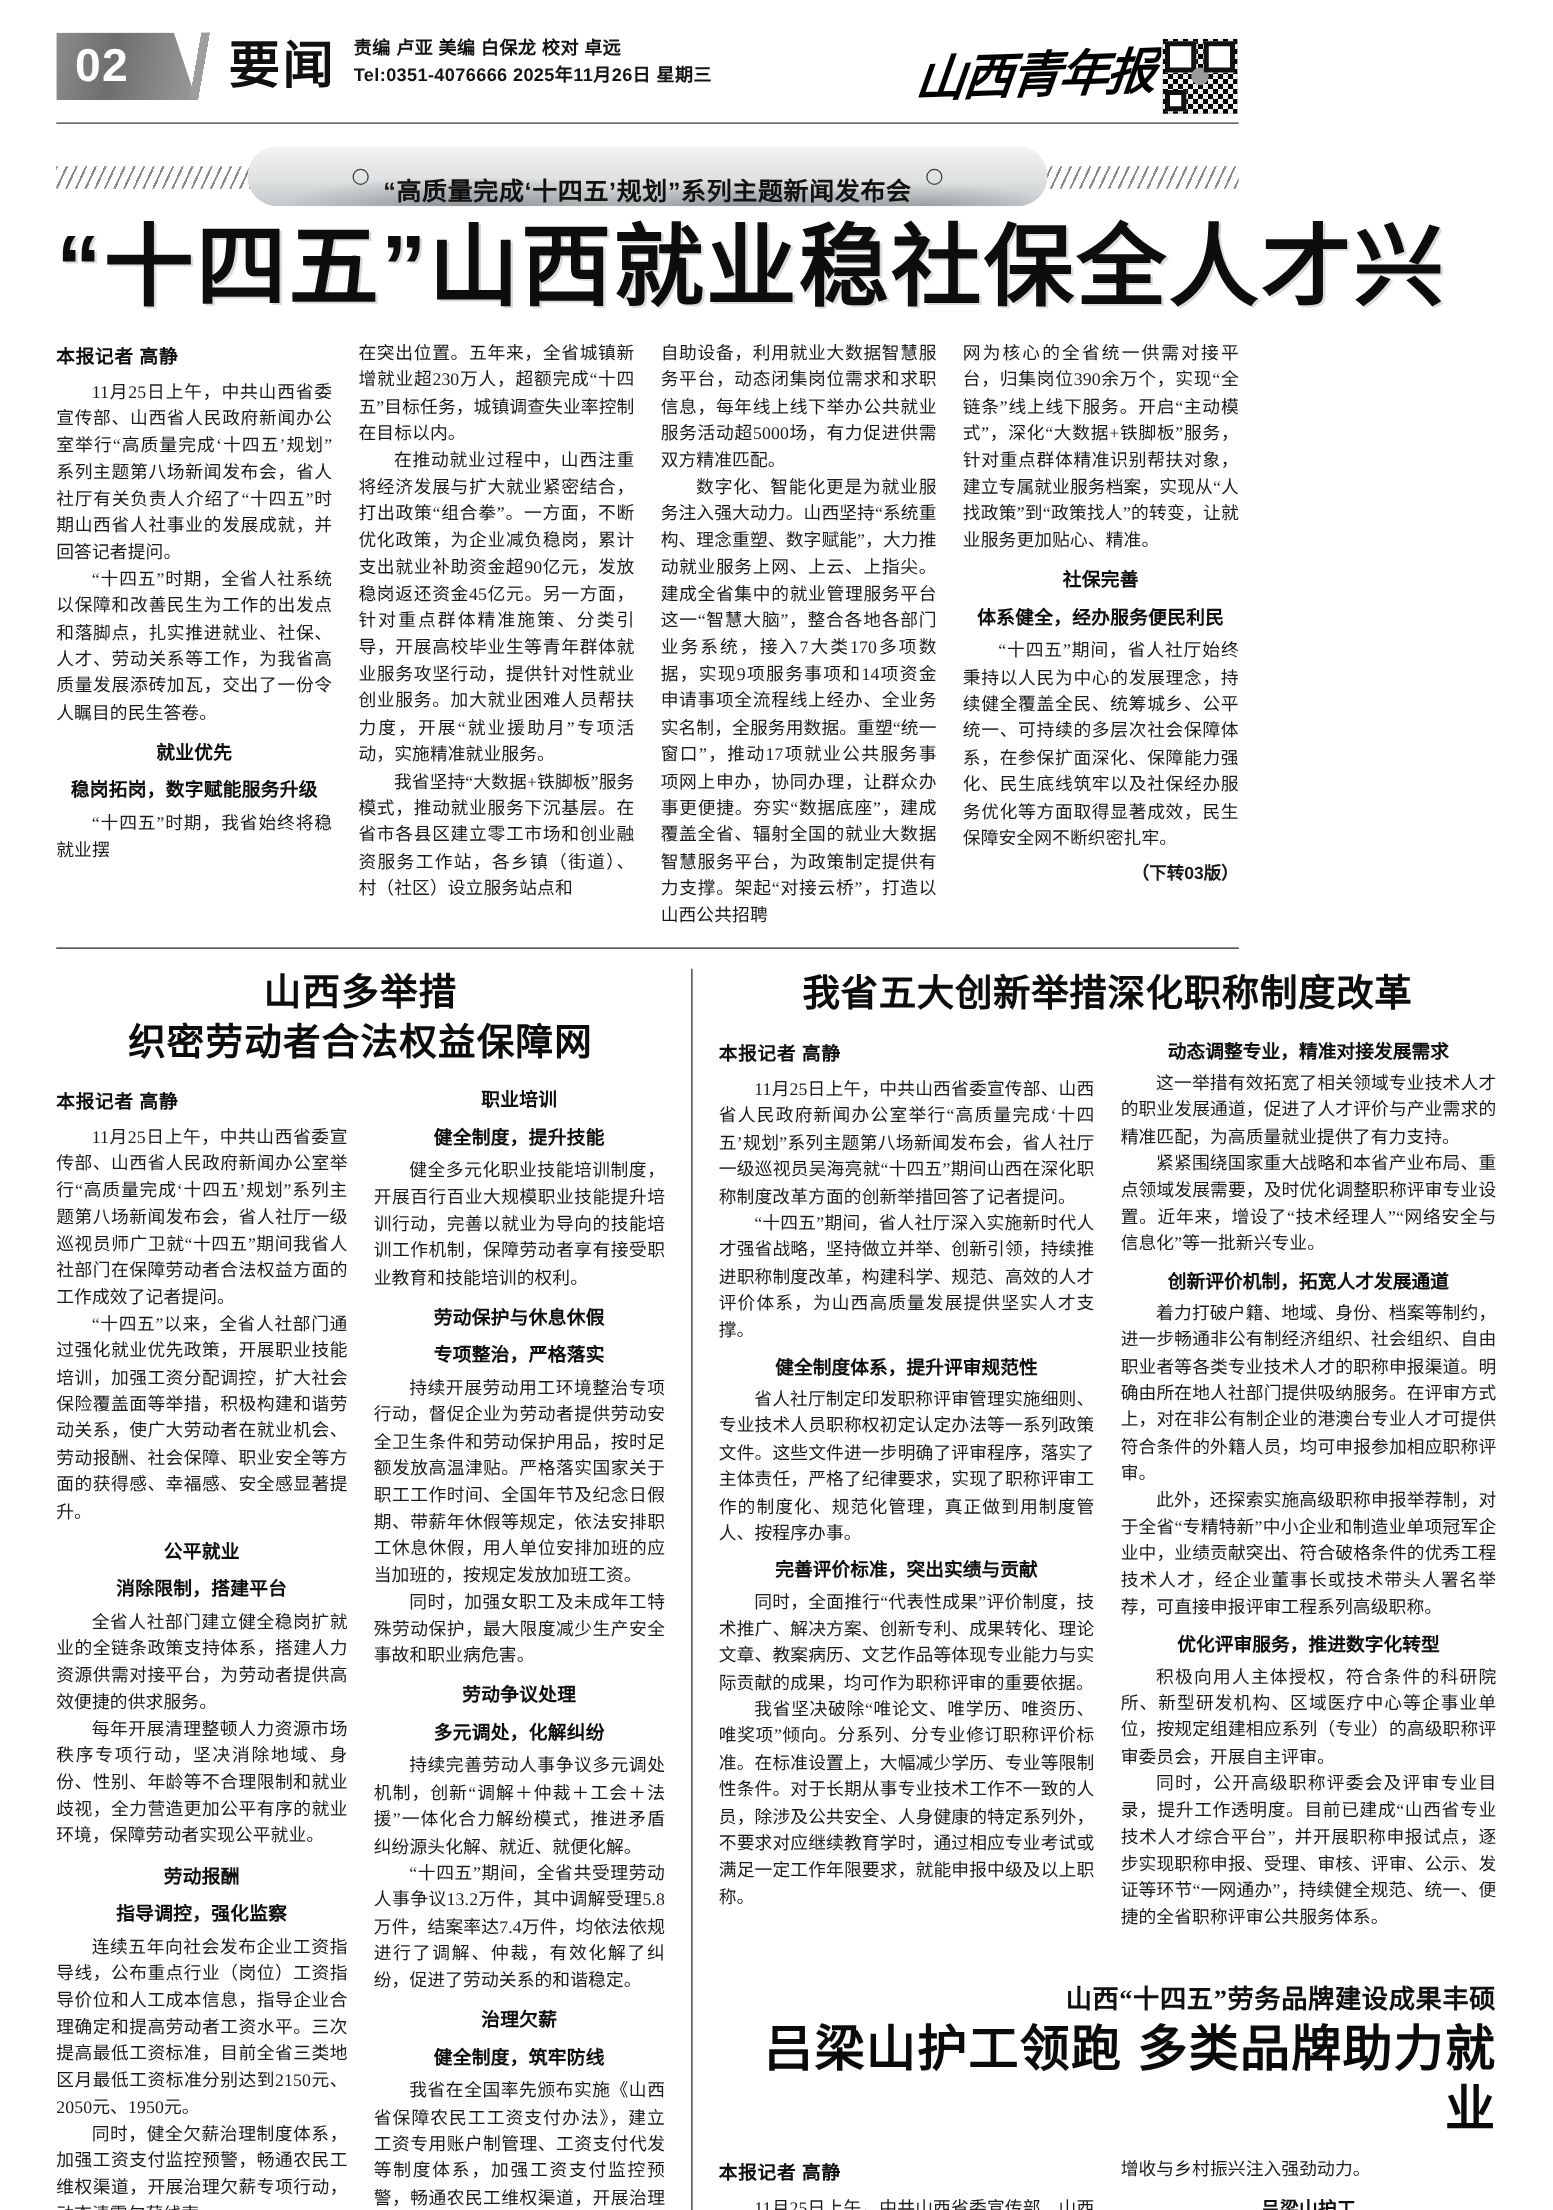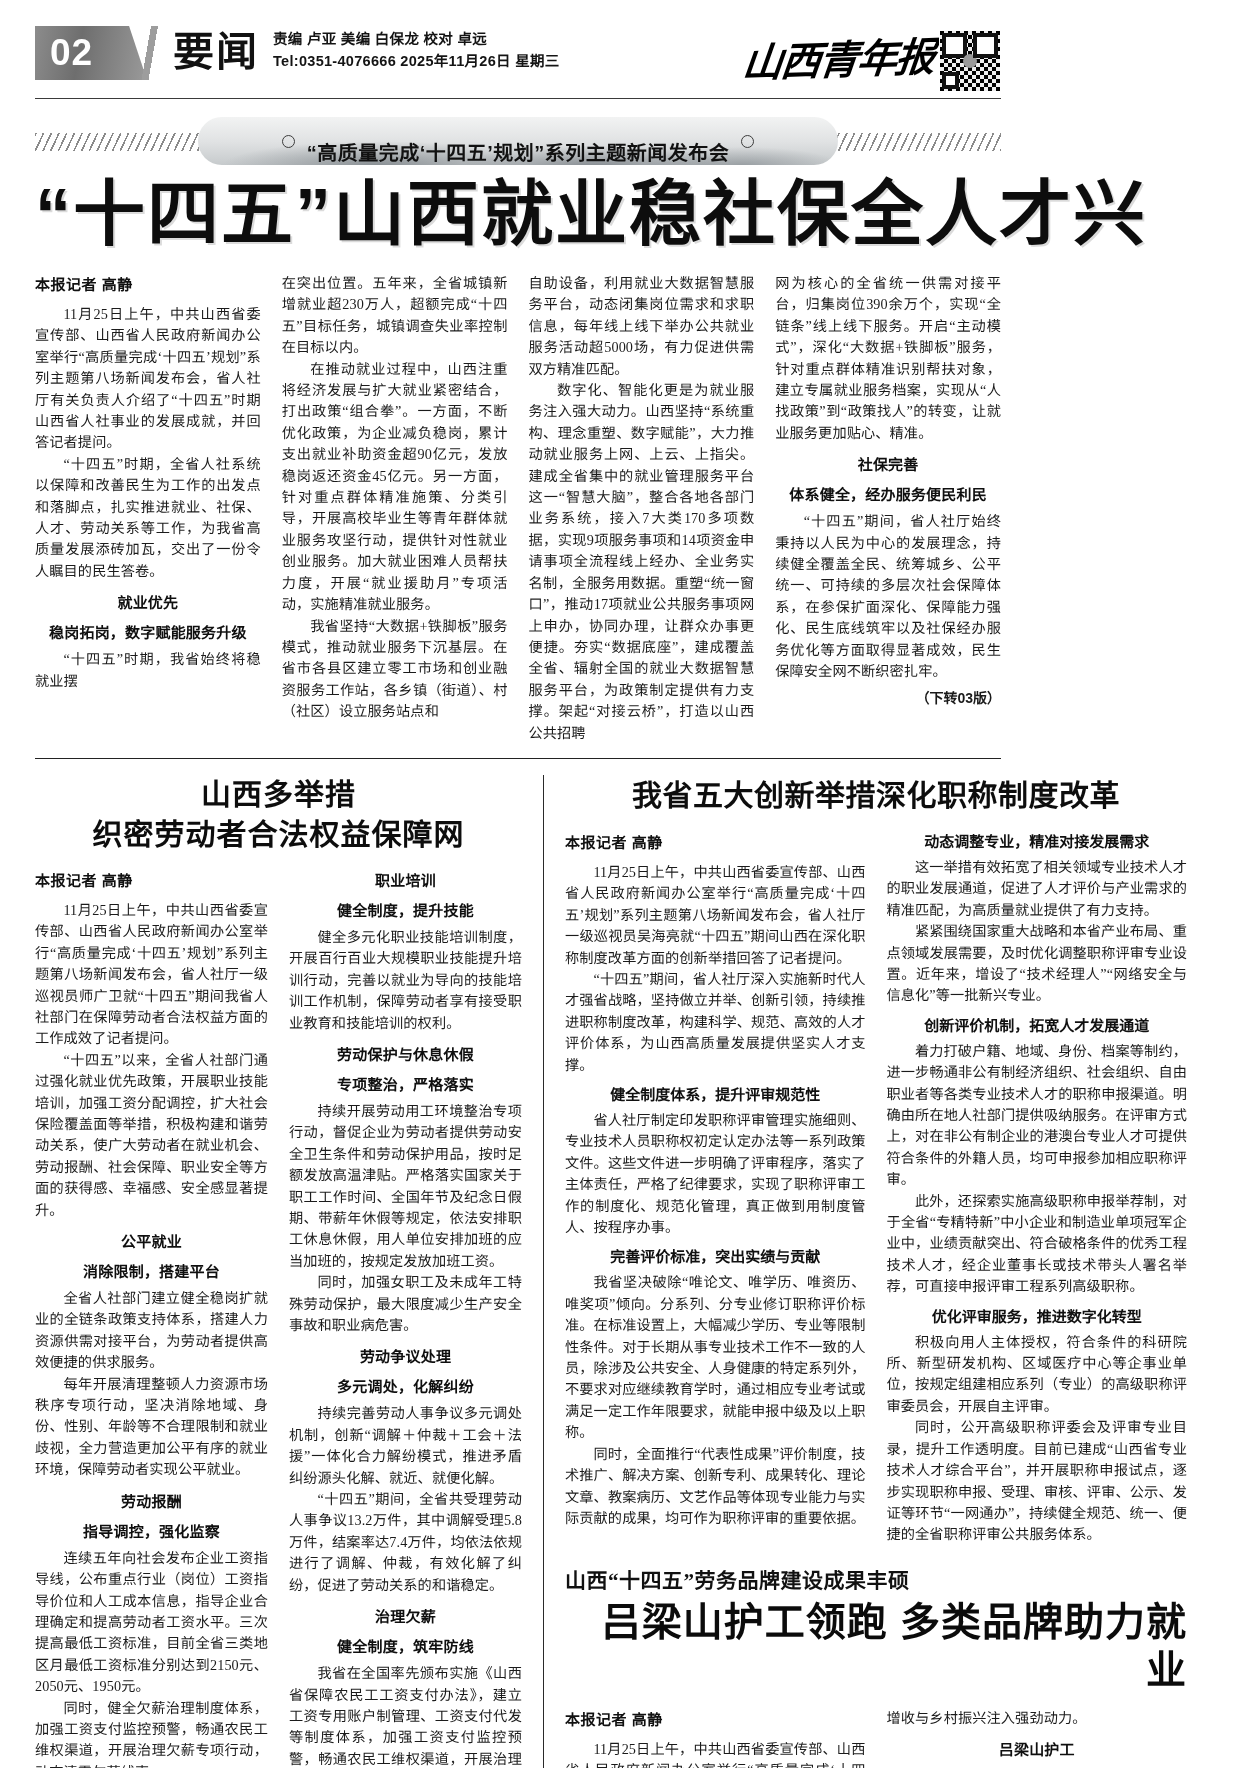--- a/index.html
+++ b/index.html
@@ -15,21 +15,21 @@
     color: #1a1a1a;
     width: 1242px;
     height: 1768px;
     position: relative;
     overflow: hidden;
   }
 
   .page {
     width: 1036px;
     height: 1768px;
-    padding: 0 35px;
+    padding: 0 45px;
     position: relative;
     background: #fff;
     border-radius: 21px;
   }
 
   
   .masthead {
     height: 96px;
     display: flex;
     align-items: flex-start;
@@ -294,23 +294,23 @@
     grid-template-columns: repeat(2, 1fr);
     column-gap: 21px;
     margin-top: 14px;
   }
 
   .kicker {
     font-family: "Liberation Serif", serif;
     font-weight: 700;
     font-size: 21px;
     line-height: 30px;
-    text-align: left;
+    text-align: right;
     letter-spacing: .5px;
-    margin-top: 4px;
+    margin-top: 22px;
     color: #111;
   }
   .head-big {
     font-family: "Liberation Sans", sans-serif;
     font-weight: 700;
     font-size: 40px;
     line-height: 48px;
     text-align: right;
     letter-spacing: 1px;
     color: #0b0b0b;
@@ -466,22 +466,22 @@
 
         <div>
           <div class="byline">本报记者 高静</div>
           <p class="body">11月25日上午，中共山西省委宣传部、山西省人民政府新闻办公室举行“高质量完成‘十四五’规划”系列主题第八场新闻发布会，省人社厅一级巡视员吴海亮就“十四五”期间山西在深化职称制度改革方面的创新举措回答了记者提问。</p>
           <p class="body">“十四五”期间，省人社厅深入实施新时代人才强省战略，坚持做立并举、创新引领，持续推进职称制度改革，构建科学、规范、高效的人才评价体系，为山西高质量发展提供坚实人才支撑。</p>
 
           <div class="sub-h2">健全制度体系，提升评审规范性</div>
           <p class="body">省人社厅制定印发职称评审管理实施细则、专业技术人员职称权初定认定办法等一系列政策文件。这些文件进一步明确了评审程序，落实了主体责任，严格了纪律要求，实现了职称评审工作的制度化、规范化管理，真正做到用制度管人、按程序办事。</p>
 
           <div class="sub-h2">完善评价标准，突出实绩与贡献</div>
+          <p class="body">同时，全面推行“代表性成果”评价制度，技术推广、解决方案、创新专利、成果转化、理论文章、教案病历、文艺作品等体现专业能力与实际贡献的成果，均可作为职称评审的重要依据。</p>
           <p class="body">我省坚决破除“唯论文、唯学历、唯资历、唯奖项”倾向。分系列、分专业修订职称评价标准。在标准设置上，大幅减少学历、专业等限制性条件。对于长期从事专业技术工作不一致的人员，除涉及公共安全、人身健康的特定系列外，不要求对应继续教育学时，通过相应专业考试或满足一定工作年限要求，就能申报中级及以上职称。</p>
-          <p class="body">同时，全面推行“代表性成果”评价制度，技术推广、解决方案、创新专利、成果转化、理论文章、教案病历、文艺作品等体现专业能力与实际贡献的成果，均可作为职称评审的重要依据。</p>
         </div>
 
         <div>
           <div class="sub-h2" style="margin-top:0">动态调整专业，精准对接发展需求</div>
           <p class="body">这一举措有效拓宽了相关领域专业技术人才的职业发展通道，促进了人才评价与产业需求的精准匹配，为高质量就业提供了有力支持。</p>
           <p class="body">紧紧围绕国家重大战略和本省产业布局、重点领域发展需要，及时优化调整职称评审专业设置。近年来，增设了“技术经理人”“网络安全与信息化”等一批新兴专业。</p>
 
           <div class="sub-h2">创新评价机制，拓宽人才发展通道</div>
           <p class="body">着力打破户籍、地域、身份、档案等制约，进一步畅通非公有制经济组织、社会组织、自由职业者等各类专业技术人才的职称申报渠道。明确由所在地人社部门提供吸纳服务。在评审方式上，对在非公有制企业的港澳台专业人才可提供符合条件的外籍人员，均可申报参加相应职称评审。</p>
           <p class="body">此外，还探索实施高级职称申报举荐制，对于全省“专精特新”中小企业和制造业单项冠军企业中，业绩贡献突出、符合破格条件的优秀工程技术人才，经企业董事长或技术带头人署名举荐，可直接申报评审工程系列高级职称。</p>

